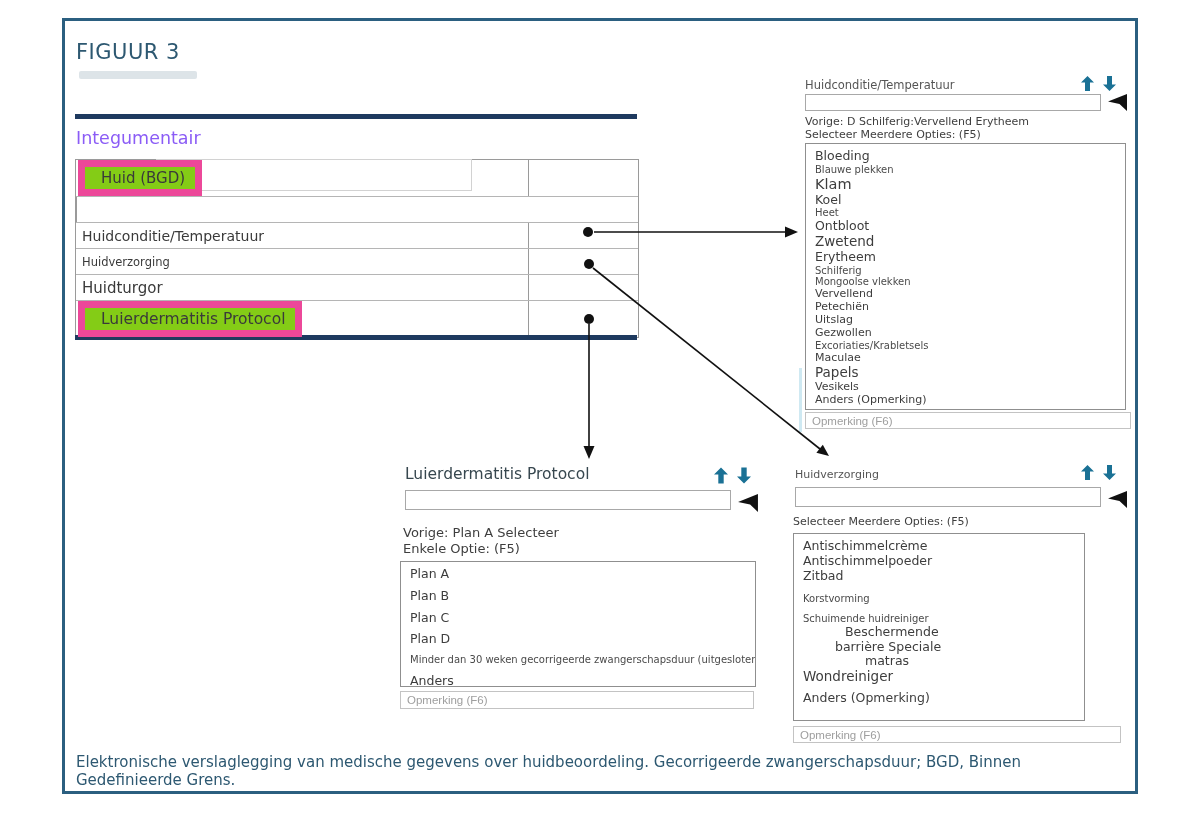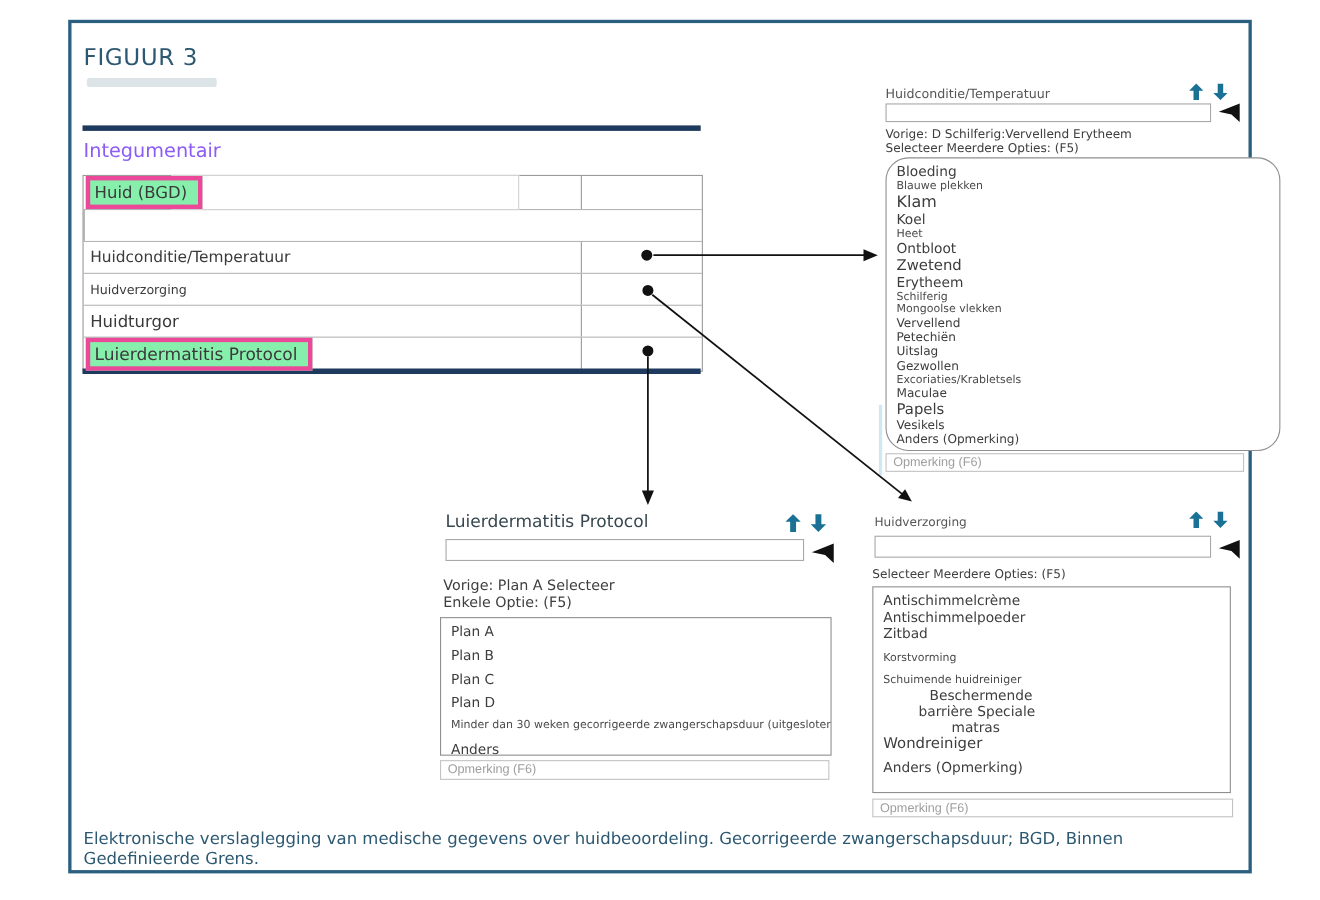--- a/index.html
+++ b/index.html
@@ -15,21 +15,21 @@
   .rule-bottom{left:75px;top:335px;width:562px;height:5px;}
 
   .section-title{position:absolute;left:76px;top:128px;font-size:17.5px;color:#8b5cf6;}
 
   .ehr-table{position:absolute;left:75px;top:159px;width:562px;height:177px;border:1px solid #9a9a9a;display:flex;flex-direction:column;background:#fff;}
   .trow{flex:1;display:flex;border-bottom:1px solid #b5b5b5;}
   .trow:last-child{border-bottom:none;}
   .tlabel{width:452px;display:flex;align-items:center;padding-left:6px;box-sizing:border-box;color:#3a3a3a;}
   .tvalue{flex:1;border-left:1px solid #9a9a9a;}
   .tl{position:relative;z-index:2;}
-  .tl.boxed{border:4px solid #ec4899;background:#86efac;padding:2px 10px 2px 4px;margin-left:-4px;}
+  .tl.boxed{border:7px solid #ec4899;background:#84cc16;padding:2px 10px 2px 16px;margin-left:-4px;}
   .t-xl{font-size:15.5px;} .t-lg{font-size:15px;} .t-md{font-size:14px;} .t-sm{font-size:11.5px;}
   .artifact-box{position:absolute;left:156px;top:159px;width:314px;height:30px;border:1px solid #d2d2d2;background:#fff;z-index:1;}
 
   .overlay{position:absolute;left:0;top:0;z-index:3;pointer-events:none;}
 
   .panel{position:absolute;z-index:2;}
   .panel-title-sm{font-size:11.5px;color:#555;}
   .panel-title-lg{font-size:15.5px;color:#37474f;}
   .updown{position:absolute;display:flex;gap:9px;}
   .updown svg{cursor:pointer;}
@@ -118,21 +118,21 @@
       <svg width="13" height="15" viewBox="0 0 13 15">
           <path d="M6.5 15 L0 8.5 H4 V0 H9 V8.5 H13 Z" fill="#1a7195"></path>
         </svg>
     </div>
     <input class="fld" style="left: 0px; top: 16px; width: 296px; height: 17px;">
     <svg class="filter" style="left:302px;top:15px;" width="21" height="19" viewBox="0 0 21 19">
         <path d="M20 1 L1 8.5 L12.5 11 L20 18 Z" fill="#111"></path>
       </svg>
     <div class="meta" style="left:0;top:37px;font-size:11px;">Vorige: D Schilferig:Vervellend Erytheem</div>
     <div class="meta" style="left:0;top:50px;font-size:11px;">Selecteer Meerdere Opties: (F5)</div>
-    <div id="skincond-list" class="listbox" style="left:0;top:65px;width:359px;height:267px;border-radius:21px;">
+    <div id="skincond-list" class="listbox" style="left:0;top:65px;width:321px;height:267px;">
         <div class="opt s-md">Bloeding</div>
         <div class="opt s-xs">Blauwe plekken</div>
         <div class="opt s-lg">Klam</div>
         <div class="opt s-md">Koel</div>
         <div class="opt s-xs">Heet</div>
         <div class="opt s-md">Ontbloot</div>
         <div class="opt s-ml">Zwetend</div>
         <div class="opt s-md">Erytheem</div>
         <div class="opt s-xs">Schilferig</div>
         <div class="opt s-xs">Mongoolse vlekken</div>
@@ -185,21 +185,21 @@
         </svg>
       <svg width="13" height="15" viewBox="0 0 13 15">
           <path d="M6.5 15 L0 8.5 H4 V0 H9 V8.5 H13 Z" fill="#1a7195"></path>
         </svg>
     </div>
     <input class="fld" style="left: 2px; top: 22px; width: 306px; height: 20px;">
     <svg class="filter" style="left:314px;top:25px;" width="21" height="19" viewBox="0 0 21 19">
         <path d="M20 1 L1 8.5 L12.5 11 L20 18 Z" fill="#111"></path>
       </svg>
     <div class="meta" style="left:0;top:50px;font-size:11px;">Selecteer Meerdere Opties: (F5)</div>
-    <div id="skincare-list" class="listbox" style="left:0;top:68px;width:326px;height:188px;">
+    <div id="skincare-list" class="listbox" style="left:0;top:68px;width:292px;height:188px;">
         <div class="opt s-md">Antischimmelcrème</div>
         <div class="opt s-md">Antischimmelpoeder</div>
         <div class="opt s-md">Zitbad</div>
         <div class="opt s-xs" style="margin-top: 10px;">Korstvorming</div>
         <div class="opt s-xs" style="margin-top: 8px;">Schuimende huidreiniger</div>
         <div class="opt s-md" style="padding-left: 42px;">Beschermende</div>
         <div class="opt s-md" style="padding-left: 32px;">barrière Speciale</div>
         <div class="opt s-md" style="padding-left: 62px;">matras</div>
         <div class="opt s-ml">Wondreiniger</div>
         <div class="opt s-md" style="margin-top: 6px;">Anders (Opmerking)</div>

